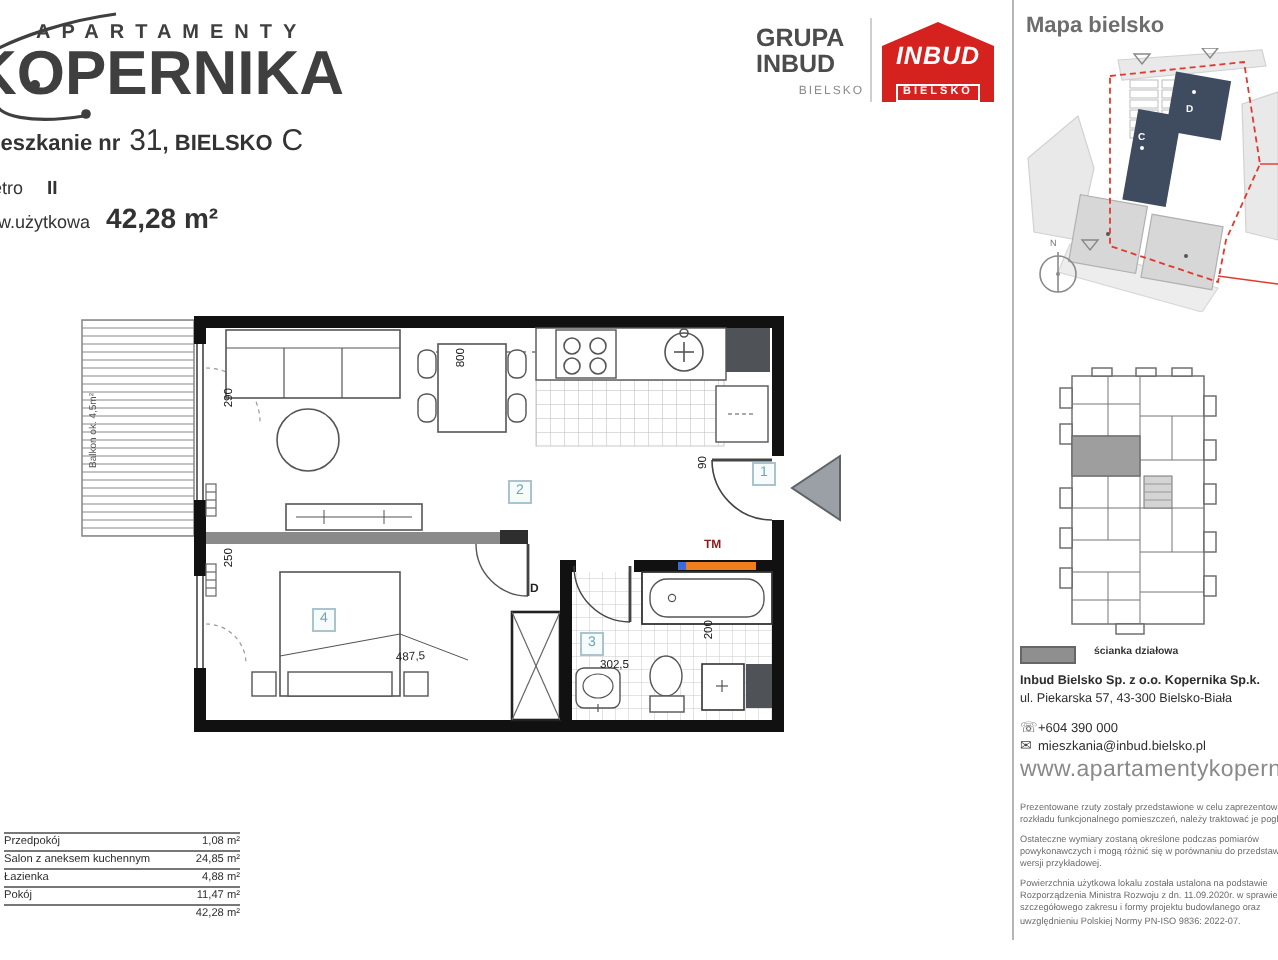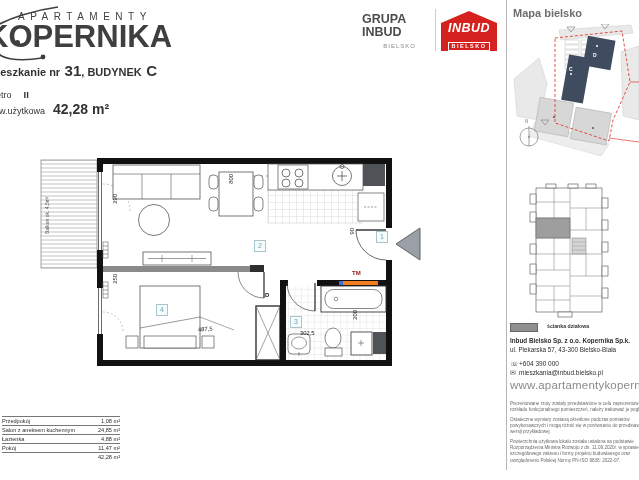--- a/index.html
+++ b/index.html
@@ -4,41 +4,41 @@
 <style>
   html,body{margin:0;padding:0;background:#fff;}
   #page{position:relative;width:639px;height:480px;background:#fff;overflow:hidden;
         font-family:"Liberation Sans","DejaVu Sans",sans-serif;color:#333;}
   .abs{position:absolute;}
   .nowrap{white-space:nowrap;}
   .clip{overflow:hidden;}
 
   
   #kop-logo{left:-14px;top:4px;width:200px;height:62px;}
-  #kop-top{position:absolute;left:32px;top:7px;font-size:10px;font-weight:400;
+  #kop-top{position:absolute;left:32px;top:7px;font-size:10px;font-weight:700;
            letter-spacing:5.5px;color:#3f3f3f;}
   #kop-main{position:absolute;left:0px;top:15px;font-size:31px;font-weight:700;
             color:#3f3f3f;letter-spacing:0px;}
   #kop-dot{position:absolute;left:29px;top:36px;width:5px;height:5px;border-radius:50%;background:#3f3f3f;}
 
-  #grupa{left:362px;top:13px;width:54px;color:#4c4c4c;line-height:13px;font-weight:700;font-size:12.5px;}
+  #grupa{left:378px;top:13px;width:54px;color:#4c4c4c;line-height:13px;font-weight:700;font-size:12.5px;}
   #grupa .sub{font-weight:400;font-size:6px;color:#8a8a8a;text-align:right;letter-spacing:1px;margin-top:1px;}
   #logo-divider{left:435px;top:9px;width:1px;height:42px;background:#cfcfcf;}
   #inbud-logo{left:441px;top:11px;width:56px;height:40px;background:#d6221f;
               clip-path:polygon(50% 0,100% 30%,100% 100%,0 100%,0 30%);
               text-align:center;color:#fff;}
   #inbud-name{margin-top:11px;font-size:12.5px;font-weight:700;font-style:italic;letter-spacing:.5px;line-height:12px;}
   #inbud-city{display:inline-block;font-size:5.5px;font-weight:700;letter-spacing:1.5px;
               border:1px solid #fff;padding:0 3px;margin-top:1px;line-height:7px;}
 
   
   #apt{left:-12px;top:62px;width:260px;}
   .l1{white-space:nowrap;}
   .l1 .pre{font-size:11px;font-weight:700;}
-  .l1 .big{font-size:15px;font-weight:700;}
+  .l1 .big{font-size:15px;font-weight:400;}
   #apt-floor{margin-top:9px;font-size:9px;}
   #apt-floor b{margin-left:12px;font-size:9.5px;text-align:right;}
   #apt-area{margin-top:1px;font-size:9px;}
   #apt-area b{margin-left:8px;font-size:14px;}
 
   
   #main-divider{left:506px;top:0;width:1px;height:470px;background:#b5b5b5;}
   .side-title{left:513px;font-size:11px;font-weight:700;color:#6d6d6d;}
   #map-box{left:509px;top:24px;width:130px;height:132px;}
   #schem-box{left:526px;top:182px;width:94px;height:138px;}
@@ -101,21 +101,21 @@
   </div>
   <div class="abs" id="logo-divider"></div>
   <div class="abs" id="inbud-logo">
     <div id="inbud-name">INBUD</div>
     <div id="inbud-city">BIELSKO</div>
   </div>
 
   <div class="abs" id="apt">
     <div class="l1">
       <span class="pre">Mieszkanie nr</span>
-      <span class="big">31</span><span class="pre">, BUDYNEK</span>
+      <span class="big">31</span><span class="pre">, BIELSKO</span>
       <span class="big">C</span>
     </div>
     <div id="apt-floor">
       <span>Piętro</span><b>II</b>
     </div>
     <div id="apt-area">
       <span>Pow.użytkowa</span><b>42,28 m²</b>
     </div>
   </div>
 

